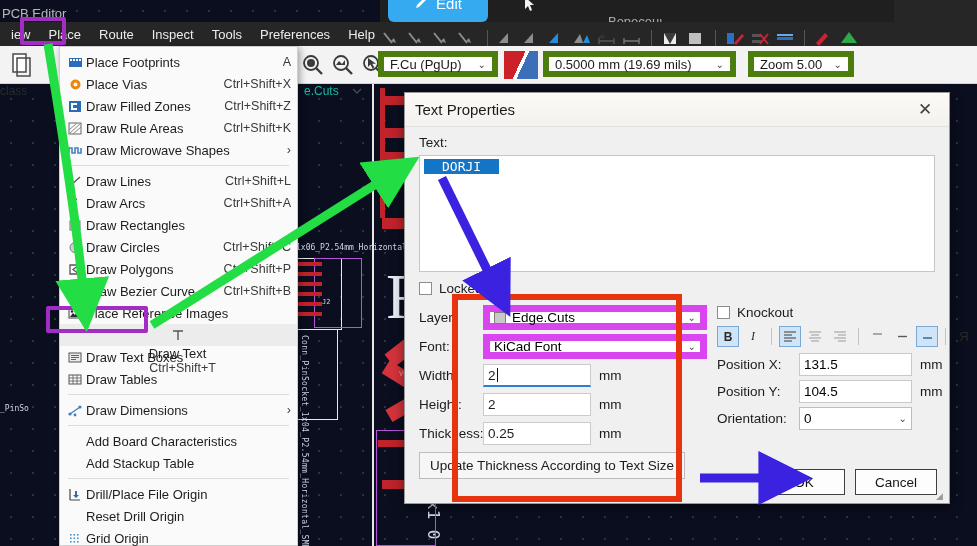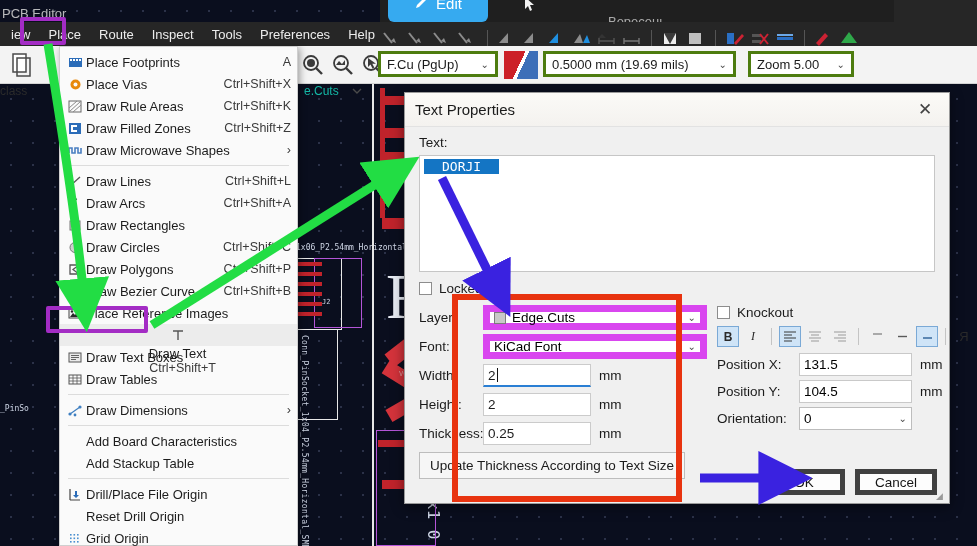--- a/index.html
+++ b/index.html
@@ -55,21 +55,21 @@
   .tbico { width:22px; height:20px; display:block; }
   .tsep { width:1px; height:18px; background:#555; margin:0 5px; }
 
   
   #light-strip {
     position:absolute; left:0; top:46px; width:977px; height:38px;
     background:#f3f3f3; border-bottom:1px solid #d4d4d4;
   }
   .zi { position:absolute; top:52px; width:26px; height:26px; }
   .combo {
-    position:absolute; background:#fff; border:3px solid #4d7c0f;
+    position:absolute; background:#fff; border:6px solid #4d7c0f;
     height:26px; display:flex; align-items:center; padding:0 6px;
     font-size:13px; color:#1a1a1a;
   }
   .combo .cv { flex:1; white-space:nowrap; overflow:hidden; }
   .chev { color:#4a4a4a; font-size:10px; margin-left:4px; }
   #layer-swatch { position:absolute; width:34px; height:28px; top:51px;
                   background:linear-gradient(115deg,#cc2128 0 46%,#fff 46% 54%,#3d6fb8 54% 100%); }
 
   
   #menubar {
@@ -160,21 +160,21 @@
           border:1px solid transparent; }
   .fbtn.on { background:#cfe4f7; border:1px solid #7aa9d6; }
   .fsep { width:1px; height:17px; background:#c4c4c4; margin:0 4px; }
   .prow { display:flex; align-items:center; height:27px; }
   .pname { width:82px; font-size:13.5px; color:#1b1b1b; }
   .pfield { width:113px; height:23px; background:#fff; border:1px solid #c9c9c9;
             display:flex; align-items:center; padding:0 4px; font-size:13.5px; }
   .pfield.combo2 { border:1px solid #bdbdbd; }
 
   #btn-row { position:absolute; right:12px; bottom:8px; display:flex; gap:10px; }
-  .dbtn { width:82px; height:26px; background:#fdfdfd; border:5px solid #404040;
+  .dbtn { width:82px; height:26px; background:#fdfdfd; border:1px solid #404040;
           font-size:13.5px; color:#141414; display:flex;
           align-items:center; justify-content:center; }
   #resize-grip { position:absolute; right:3px; bottom:2px; width:10px; height:10px;
                  color:#9a9a9a; font-size:9px; }
 
   
   #red-box {
     position:absolute; left:452px; top:294px; width:230px; height:208px;
     border:6px solid #e8330f; pointer-events:none;
   }
@@ -385,37 +385,37 @@
           <circle cx="6.5" cy="6.5" r="2" fill="#fafafa"></circle>
         </svg>
     </span>
     <span class="mlbl">Place Vias</span>
     <span class="macc">Ctrl+Shift+X</span>
   </div>
 
   <div class="mrow">
     <span class="mico">
       <svg width="14" height="13" viewBox="0 0 14 13">
+          <rect x="1" y="1" width="12" height="11" fill="#2b6cb8"></rect>
+          <path d="M3 3 h6 v2 h-4 v3 h4 v2 h-6z" fill="#fff"></path>
+        </svg>
+    </span>
+    <span class="mlbl">Draw Filled Zones</span>
+    <span class="macc">Ctrl+Shift+Z</span>
+  </div>
+
+  <div class="mrow">
+    <span class="mico">
+      <svg width="14" height="13" viewBox="0 0 14 13">
           <rect x="1" y="1" width="12" height="11" fill="none" stroke="#666"></rect>
           <path d="M1 12 L13 1 M1 8 L9 1 M5 12 L13 5" stroke="#888" stroke-width="1"></path>
         </svg>
     </span>
     <span class="mlbl">Draw Rule Areas</span>
     <span class="macc">Ctrl+Shift+K</span>
-  </div>
-
-  <div class="mrow">
-    <span class="mico">
-      <svg width="14" height="13" viewBox="0 0 14 13">
-          <rect x="1" y="1" width="12" height="11" fill="#2b6cb8"></rect>
-          <path d="M3 3 h6 v2 h-4 v3 h4 v2 h-6z" fill="#fff"></path>
-        </svg>
-    </span>
-    <span class="mlbl">Draw Filled Zones</span>
-    <span class="macc">Ctrl+Shift+Z</span>
   </div>
 
   <div class="mrow">
     <span class="mico">
       <svg width="15" height="12" viewBox="0 0 15 12">
           <path d="M1 9 v-5 h3 v5 h3 v-5 h3 v5 h3 v-5" stroke="#4a7fc1" stroke-width="1.6" fill="none"></path>
         </svg>
     </span>
     <span class="mlbl">Draw Microwave Shapes</span>
     <span class="macc">›</span>

